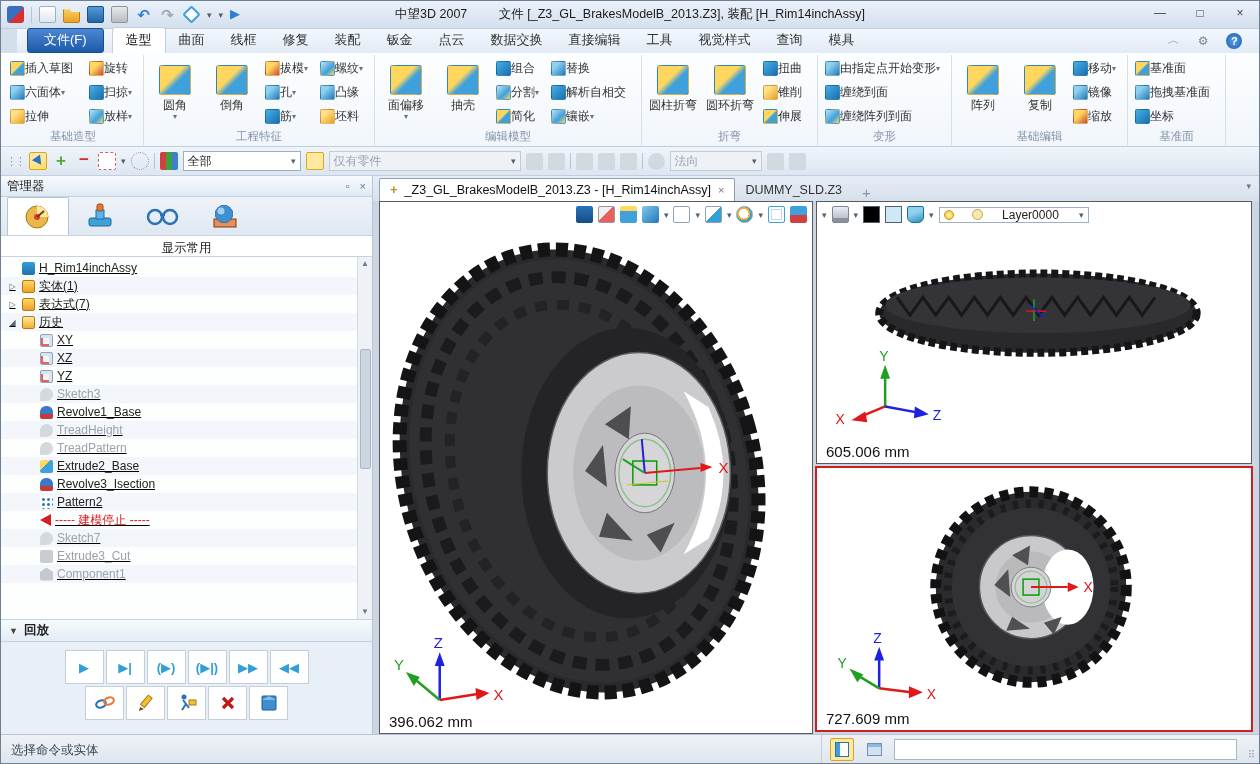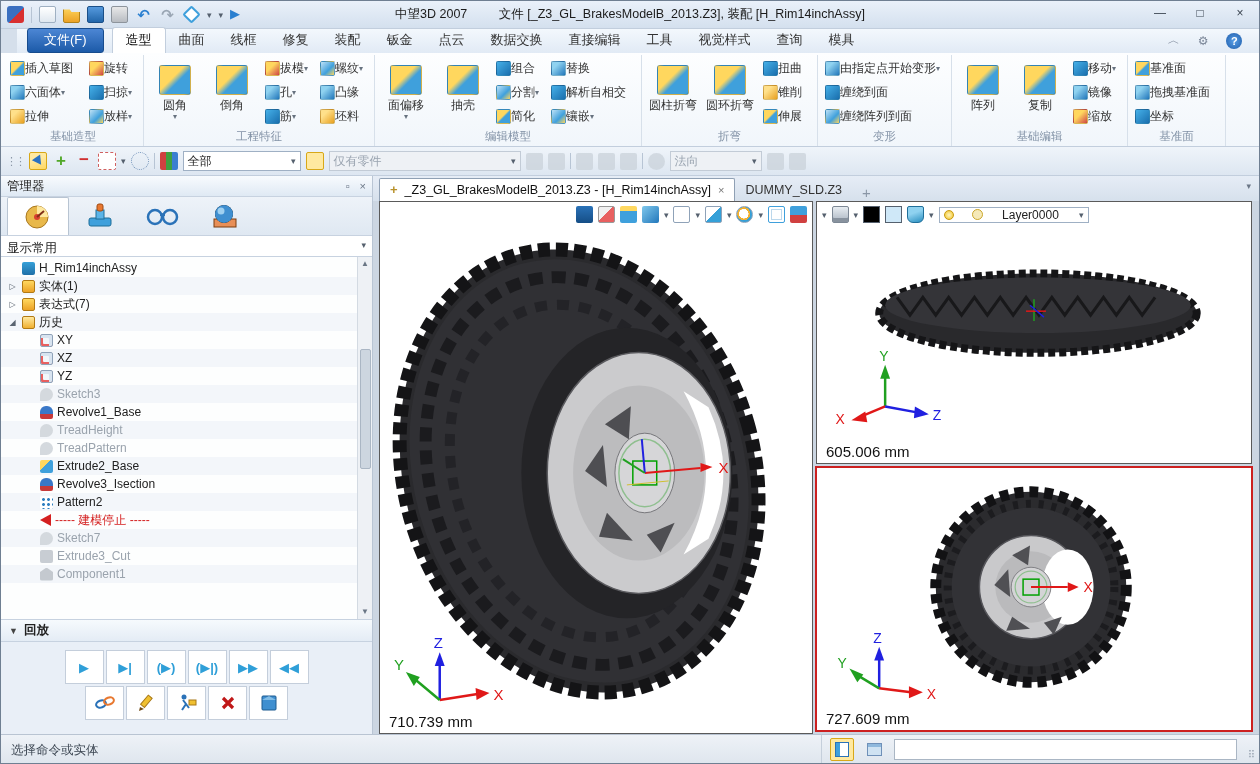--- a/index.html
+++ b/index.html
@@ -88,24 +88,24 @@
   
   #left-panel { position:absolute; left:0; top:0; width:372px; height:100%;
     background:#e9eff7; border-right:1px solid #b9c5d4; display:flex; flex-direction:column; }
   #mgr-header { height:21px; background:linear-gradient(#f8fbfe,#dfe9f4); border-bottom:1px solid #c7d2e0;
     display:flex; align-items:center; font-size:12.5px; color:#222; padding:0 6px; }
   #mgr-header .sp { flex:1; }
   .mgr-hbtn { color:#6b7787; font-size:11px; margin-left:10px; }
   #mgr-tabs { height:39px; display:flex; align-items:stretch; background:linear-gradient(#eef3f9,#dfe8f2); border-bottom:1px solid #c7d2e0; padding-left:6px; }
   .mgr-tab { width:62px; display:flex; align-items:center; justify-content:center; }
   .mgr-tab.active { background:#fff; border:1px solid #b8c4d2; border-bottom:none; border-radius:2px 2px 0 0; }
-  #mgr-filter { height:21px; margin:0; background:#fff; border-bottom:1px solid #c7d2e0; display:flex; align-items:flex-start; font-size:12.5px; padding:4px 6px; color:#222; }
+  #mgr-filter { height:21px; margin:0; background:#fff; border-bottom:1px solid #c7d2e0; display:flex; align-items:center; font-size:12.5px; padding:4px 6px; color:#222;flex-direction:column; }
   #mgr-filter .sp { flex:1; }
   #tree-wrap { flex:1; display:flex; background:#fdfefe; overflow:hidden; border-bottom:1px solid #c7d2e0; }
-  #tree { flex:1; padding-top:2px; }
+  #tree { flex:1; padding-top:2px;text-decoration:underline; }
   .trow { height:18px; display:flex; align-items:center; padding-left:6px; gap:4px; }
   .trow:nth-child(even) { background:#f3f6fa; }
   .texp { width:11px; font-size:8px; color:#5a6470; text-align:center; flex:none; }
   .ticon { width:13px; height:13px; border-radius:2px; background:#cfd6de; flex:none; }
   .tlabel { font-size:12px; color:#222; white-space:nowrap; }
   .ind { padding-left:24px; }
   .dim .tlabel { color:#9aa3ad; }
   .red .tlabel { color:#d42020; }
   .i-asm .ticon { background:linear-gradient(#35a0d8,#1f70a8); }
   .i-folder .ticon,.i-foldero .ticon { background:linear-gradient(#ffd860,#eca226); border:1px solid #b27a14; }
@@ -867,21 +867,21 @@
             <polygon points="55,466 60,452 65,466" fill="#2020e0"></polygon>
             <line x1="60" y1="500" x2="98" y2="494" stroke="#e01818" stroke-width="2.5"></line>
             <polygon points="96,488 110,493 97,500" fill="#e01818"></polygon>
             <line x1="60" y1="500" x2="36" y2="480" stroke="#20a020" stroke-width="2.5"></line>
             <polygon points="40,477 26,472 34,486" fill="#20a020"></polygon>
             <text x="54" y="448" font-size="15" fill="#2020e0">Z</text>
             <text x="114" y="500" font-size="15" fill="#e01818">X</text>
             <text x="14" y="470" font-size="15" fill="#20a020">Y</text>
           </g>
         </svg>
-        <div class="vp-label">710.739 mm</div>
+        <div class="vp-label">396.062 mm</div>
       </div>
 
       <div class="viewport" id="vp-rt">
         <div class="vtb" id="vtb-rt">
           <span class="dd">▾</span>
           <div class="vicon vi-monitor"></div>
           <span class="dd">▾</span>
           <div class="sw sw-black"></div>
           <div class="sw sw-blue"></div>
           <div class="vicon vi-layerstack"></div>

